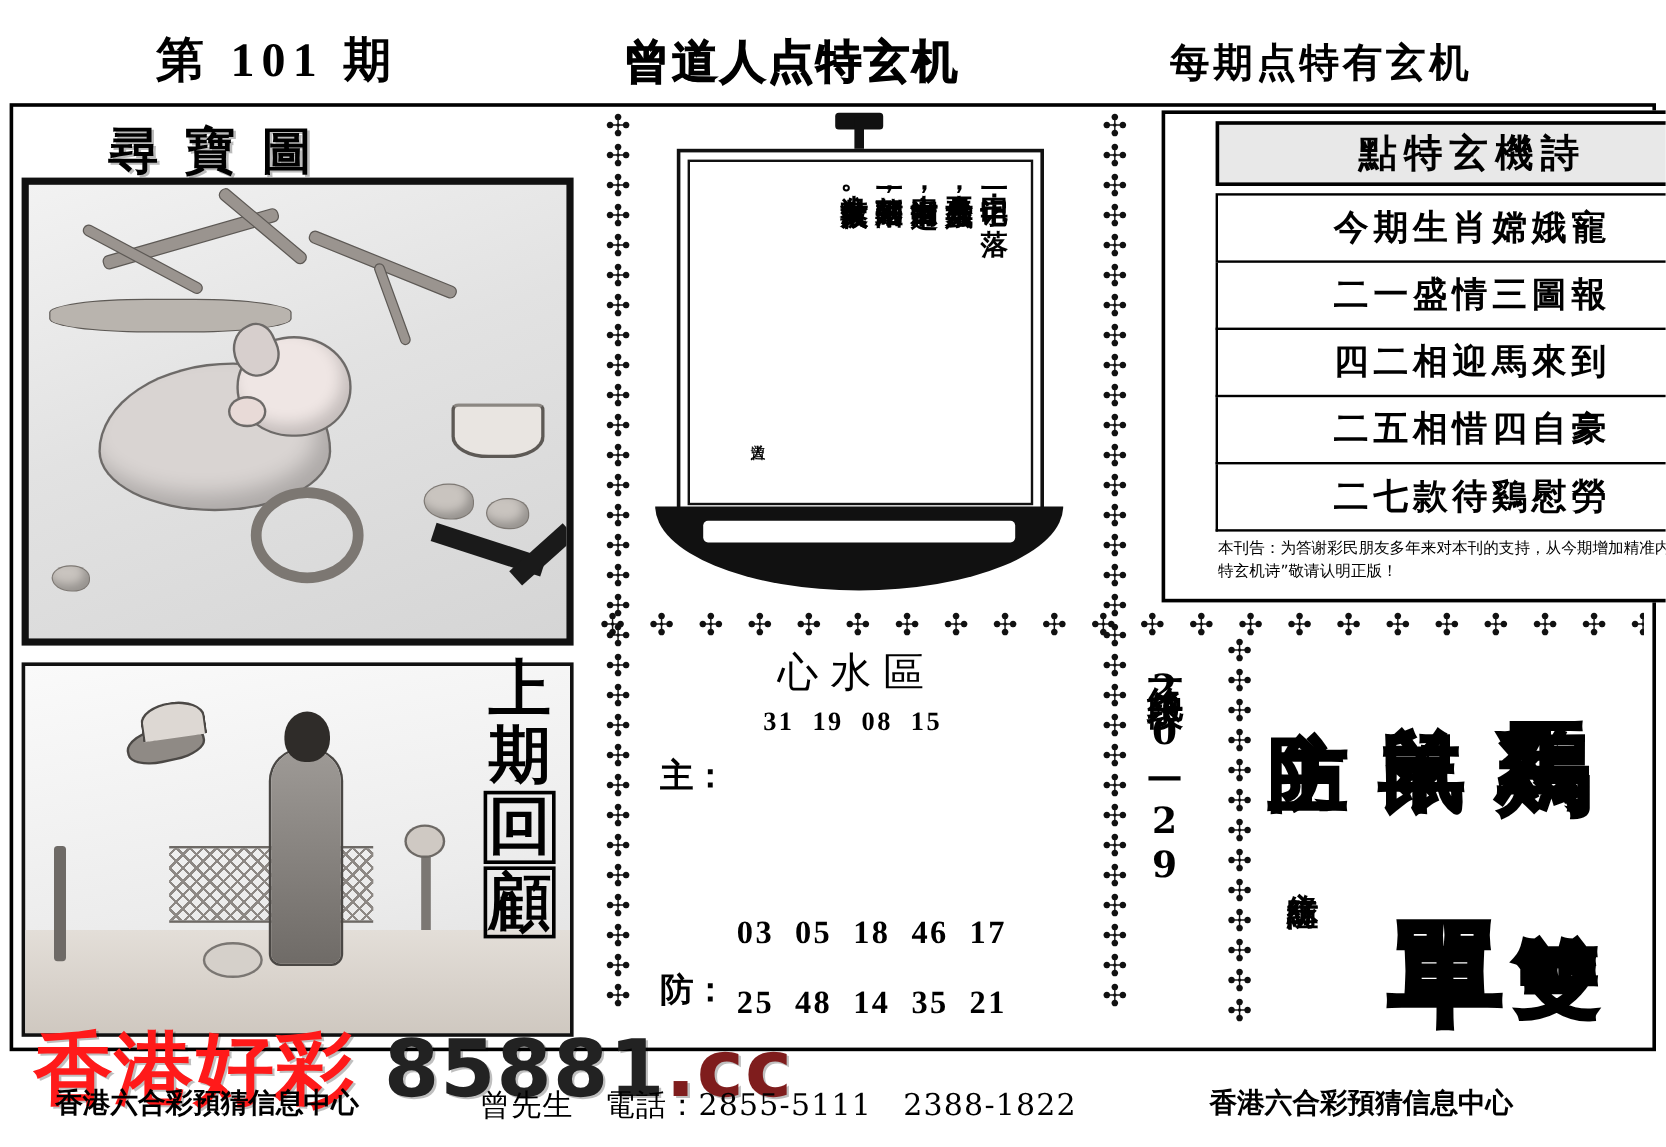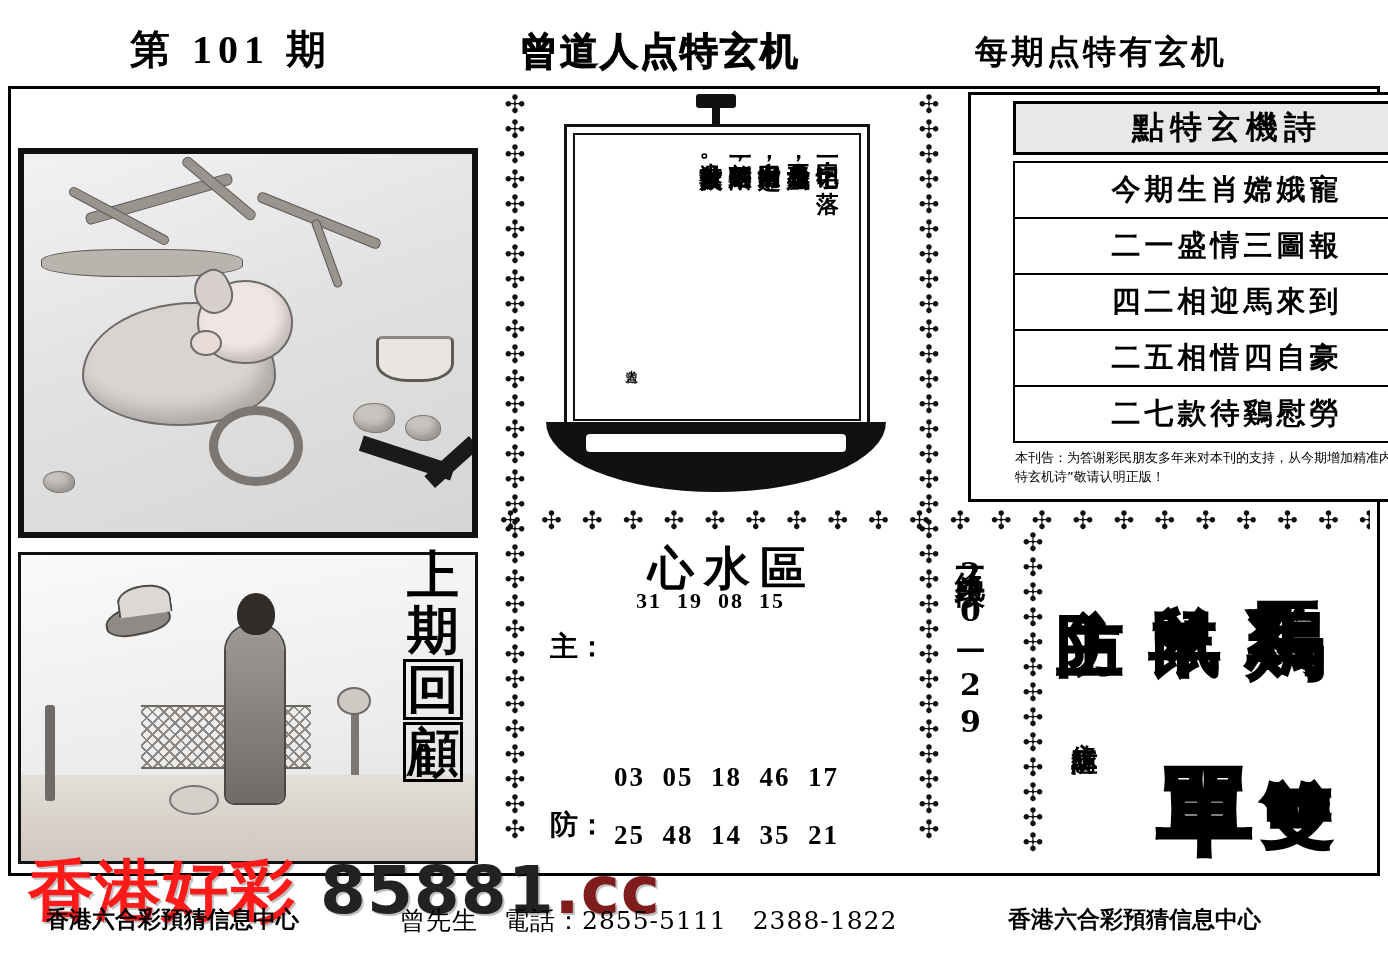--- a/index.html
+++ b/index.html
@@ -262,21 +262,21 @@
     margin:6px 8px 0;font-size:13px;line-height:1.45;
     font-family:"DejaVu Sans", sans-serif;color:#000;
   }
 
   
   .xinshui{
     position:absolute;left:536px;top:536px;width:380px;height:330px;
   }
   .xinshui-title{
     position:absolute;left:112px;top:2px;
-    font-size:46px;font-weight:bold;letter-spacing:10px;
+    font-size:34px;font-weight:normal;letter-spacing:10px;
     font-family:"DejaVu Serif", serif;
     text-align:center;
   }
   .lbl{
     position:absolute;font-size:28px;font-weight:bold;
     font-family:"DejaVu Serif", serif;
   }
   .numrow{
     position:absolute;font-size:22px;font-weight:bold;
     font-family:"Liberation Serif", serif;letter-spacing:2px;
@@ -368,20 +368,21 @@
 
   <div class="header">
     <div class="issue">第 101 期</div>
     <div class="mid-title">曾道人点特玄机</div>
     <div class="right-title">每期点特有玄机</div>
   </div>
 
   <div class="frame"></div>
 
   <div class="left-col">
+    <div class="xunbaotu">尋寶圖</div>
 
     <div class="pic-box">
       <div class="branch" style="left:60px;top:40px;width:150px;height:10px;transform:rotate(-16deg);"></div>
       <div class="branch" style="left:40px;top:58px;width:110px;height:8px;transform:rotate(28deg);"></div>
       <div class="branch" style="left:150px;top:30px;width:90px;height:9px;transform:rotate(40deg);"></div>
       <div class="branch" style="left:230px;top:62px;width:130px;height:9px;transform:rotate(22deg);"></div>
       <div class="branch" style="left:268px;top:96px;width:70px;height:7px;transform:rotate(70deg);"></div>
       <div class="branch" style="left:18px;top:96px;width:200px;height:26px;border-radius:40%;background:#b9b4ae;"></div>
       <div class="pig"></div>
       <div class="pig-head"></div>

